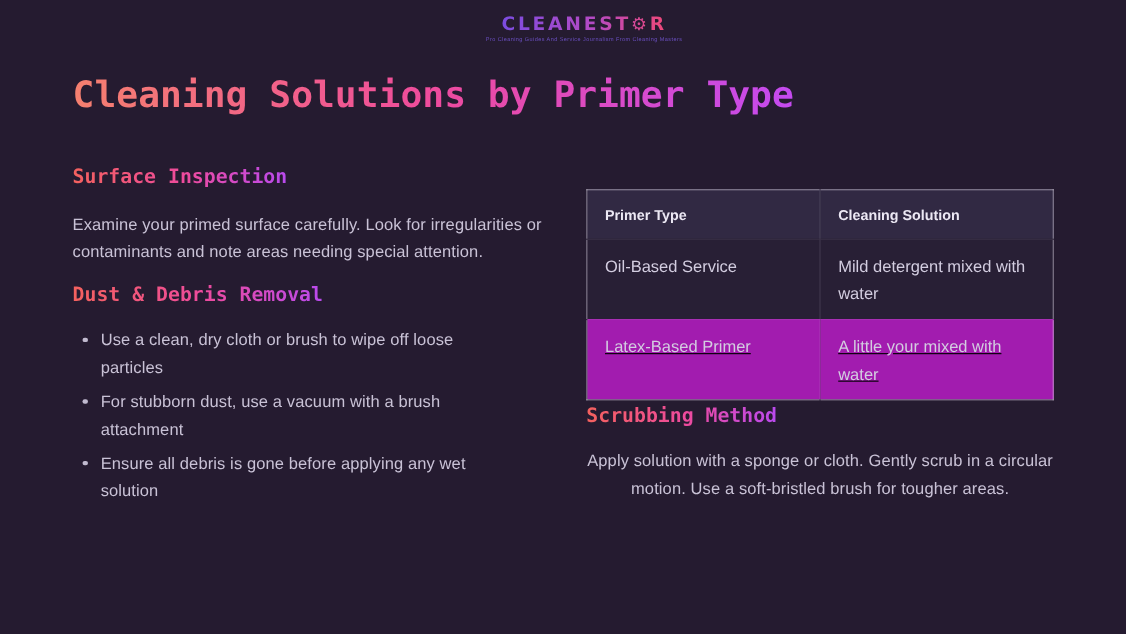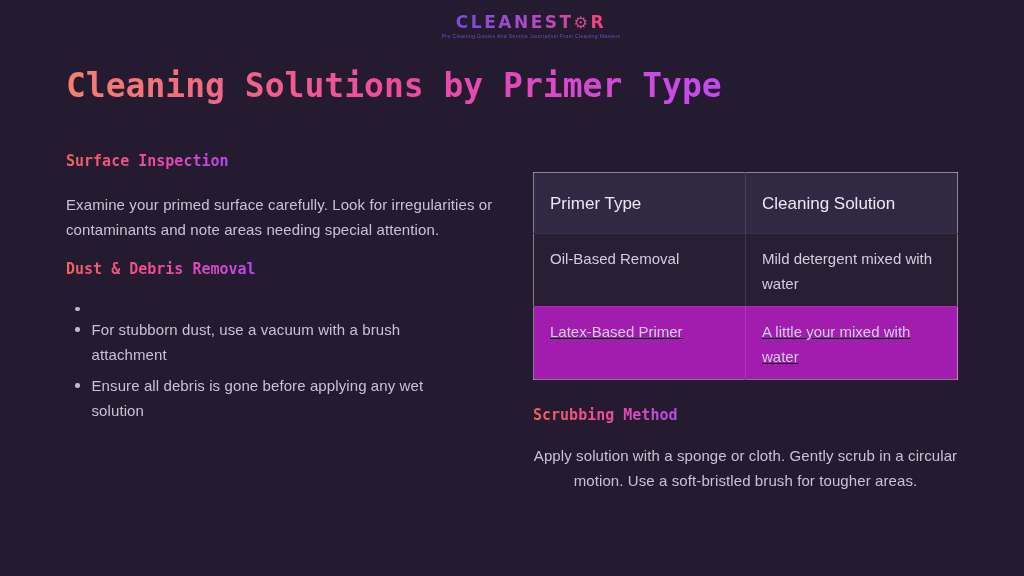--- a/index.html
+++ b/index.html
@@ -52,21 +52,21 @@
 
   
   .columns { display: flex; margin: 45px 66px 0 66px; }
   .col-left  { width: 440px; margin-right: 27px; flex: none; }
   .col-right { width: 425px; flex: none; }
 
   h2.section-heading {
     width: fit-content;
     font-family: "DejaVu Sans Mono", monospace;
     font-weight: 700;
-    font-size: 15px;
+    font-size: 18px;
     line-height: 20px;
     background: linear-gradient(90deg, #f4615e 0%, #ee4b9d 52%, #b94aee 100%);
     -webkit-background-clip: text;
     background-clip: text;
     -webkit-text-fill-color: transparent;
     color: transparent;
   }
   p.body-text {
     margin-top: 21px;
     font-size: 15px;
@@ -103,42 +103,42 @@
     border: 1px solid rgba(233, 228, 242, 0.5);
     table-layout: fixed;
   }
   table.primer-table th, table.primer-table td {
     width: 50%;
     text-align: left;
     vertical-align: top;
     padding: 12px 16px 10px 16px;
   }
   table.primer-table th {
-    height: 61px;
+    height: 45px;
     vertical-align: middle;
-    font-size: 17px;
-    font-weight: 400;
+    font-size: 13px;
+    font-weight: 700;
     color: #ece8f4;
     background: #312943;
   }
   table.primer-table td {
     height: 70px;
     font-size: 15px;
     line-height: 25px;
     color: #d3cde0;
   }
   table.primer-table th:first-child,
   table.primer-table td:first-child {
     border-right: 1px solid rgba(233, 228, 242, 0.14);
   }
   table.primer-table tbody tr { border-top: 1px solid rgba(233, 228, 242, 0.09); }
   table.primer-table tbody tr.row-odd  { background: #281f35; }
   table.primer-table tbody tr.row-even { background: #a21caf; text-decoration: underline; }
 
-  .col-right h2.h-scrub { margin-top: 25px; }
+  .col-right h2.h-scrub { margin-top: 5px; }
   .col-right p.body-text { margin-top: 18px; max-width: 425px; text-align: center; }
 </style>
 </head>
 <body>
 
 <div class="slide">
 
   <header class="logo-block">
     <div class="logo"><span>CLEANEST</span><span class="gear">⚙</span><span>R</span></div>
     <div class="tagline">Pro Cleaning Guides And Service Journalism From Cleaning Masters</div>
@@ -149,20 +149,21 @@
   <div class="columns">
 
     <section class="col-left">
       <h2 class="section-heading h-surface">Surface Inspection</h2>
       <p class="body-text">Examine your primed surface carefully. Look for irregularities or contaminants and note areas needing special attention.</p>
 
       <h2 class="section-heading h-dust">Dust &amp; Debris Removal</h2>
       <ul class="bullet-list">
         <li>
           <span class="dot"></span>
+          <span class="li-text">Use a clean, dry cloth or brush to wipe off loose particles</span>
         </li>
         <li>
           <span class="dot"></span>
           <span class="li-text">For stubborn dust, use a vacuum with a brush attachment</span>
         </li>
         <li>
           <span class="dot"></span>
           <span class="li-text">Ensure all debris is gone before applying any wet solution</span>
         </li>
       </ul>
@@ -172,21 +173,21 @@
 
       <table class="primer-table">
         <thead>
           <tr>
             <th>Primer Type</th>
             <th>Cleaning Solution</th>
           </tr>
         </thead>
         <tbody>
           <tr class="row-odd">
-            <td>Oil-Based Removal</td>
+            <td>Oil-Based Service</td>
             <td>Mild detergent mixed with water</td>
           </tr>
           <tr class="row-even">
             <td>Latex-Based Primer</td>
             <td>A little your mixed with water</td>
           </tr>
         </tbody>
       </table>
 
       <h2 class="section-heading h-scrub">Scrubbing Method</h2>

